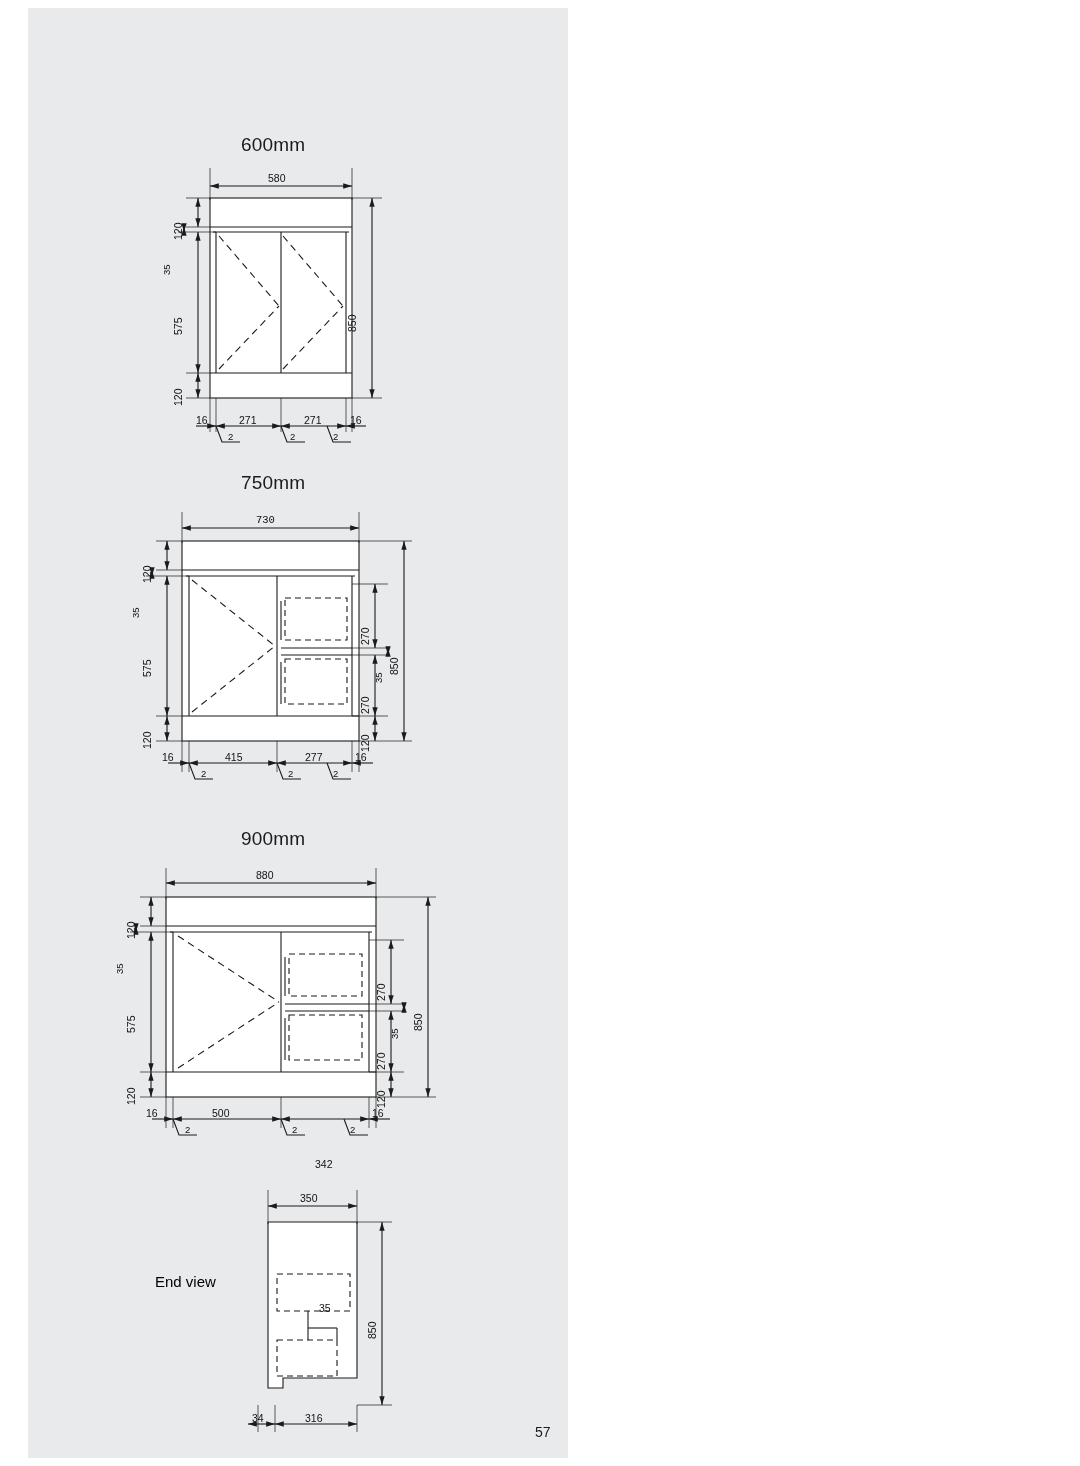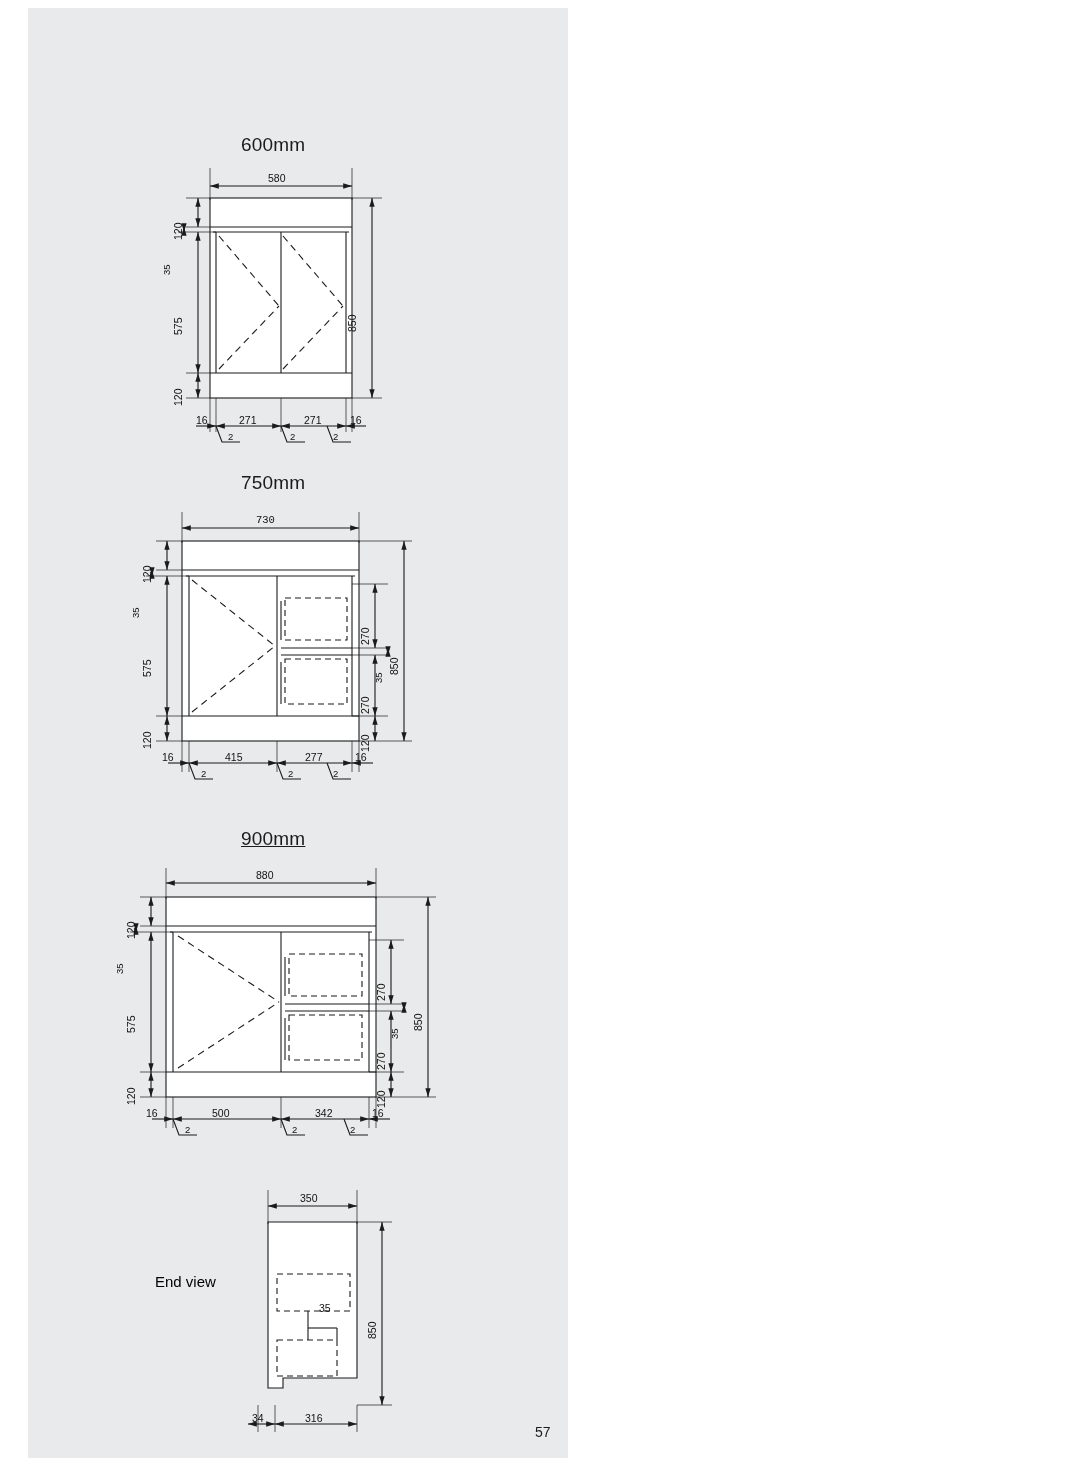--- a/index.html
+++ b/index.html
@@ -279,21 +279,21 @@
       <line x1="258" y1="1405" x2="258" y2="1432" stroke-width="0.7"></line>
       <line x1="275" y1="1405" x2="275" y2="1432" stroke-width="0.7"></line>
       <line x1="357" y1="1405" x2="357" y2="1432" stroke-width="0.7"></line>
       <line x1="248" y1="1424" x2="275" y2="1424" marker-start="url(#arrR)" marker-end="url(#arrL)"></line>
       <line x1="275" y1="1424" x2="357" y2="1424" marker-start="url(#arrR)" marker-end="url(#arrL)"></line>
     </g>
   </svg>
 
   <div class="ttl" style="left:241px; top:134px;">600mm</div>
   <div class="ttl" style="left:241px; top:472px;">750mm</div>
-  <div class="ttl" style="left:241px; top:828px;text-decoration:underline;">900mm</div>
+  <div class="ttl" style="left:241px; top:828px;">900mm</div>
   <div class="endview-label" style="left:155px; top:1273px;">End view</div>
   <div class="pageno" style="left:535px; top:1424px;text-align:right;">57</div>
 
   <div class="dim" style="left:268px; top:172px;">580</div>
   <div class="dim v" style="left:184px; top:228px;">120</div>
   <div class="dim v small" style="left:172px; top:264px;">35</div>
   <div class="dim v" style="left:184px; top:323px;">575</div>
   <div class="dim v" style="left:184px; top:394px;">120</div>
   <div class="dim v" style="left:358px; top:320px;">850</div>
   <div class="dim" style="left:196px; top:414px;">16</div>
@@ -327,21 +327,21 @@
   <div class="dim v small" style="left:125px; top:963px;">35</div>
   <div class="dim v" style="left:137px; top:1021px;">575</div>
   <div class="dim v" style="left:137px; top:1093px;">120</div>
   <div class="dim v" style="left:387px; top:989px;">270</div>
   <div class="dim v small" style="left:400px; top:1028px;">35</div>
   <div class="dim v" style="left:387px; top:1058px;">270</div>
   <div class="dim v" style="left:387px; top:1096px;">120</div>
   <div class="dim v" style="left:424px; top:1019px;">850</div>
   <div class="dim" style="left:146px; top:1107px;">16</div>
   <div class="dim" style="left:212px; top:1107px;">500</div>
-  <div class="dim" style="left:315px; top:1107px;">342</div>
+  <div class="dim" style="left:315px; top:1158px;">342</div>
   <div class="dim" style="left:372px; top:1107px;">16</div>
   <div class="dim small" style="left:185px; top:1124px;">2</div>
   <div class="dim small" style="left:292px; top:1124px;">2</div>
   <div class="dim small" style="left:350px; top:1124px;">2</div>
 
   <div class="dim" style="left:300px; top:1192px;">350</div>
   <div class="dim v" style="left:378px; top:1327px;">850</div>
   <div class="dim" style="left:319px; top:1302px;">35</div>
   <div class="dim" style="left:252px; top:1412px;text-align:center;">34</div>
   <div class="dim" style="left:305px; top:1412px;">316</div>

